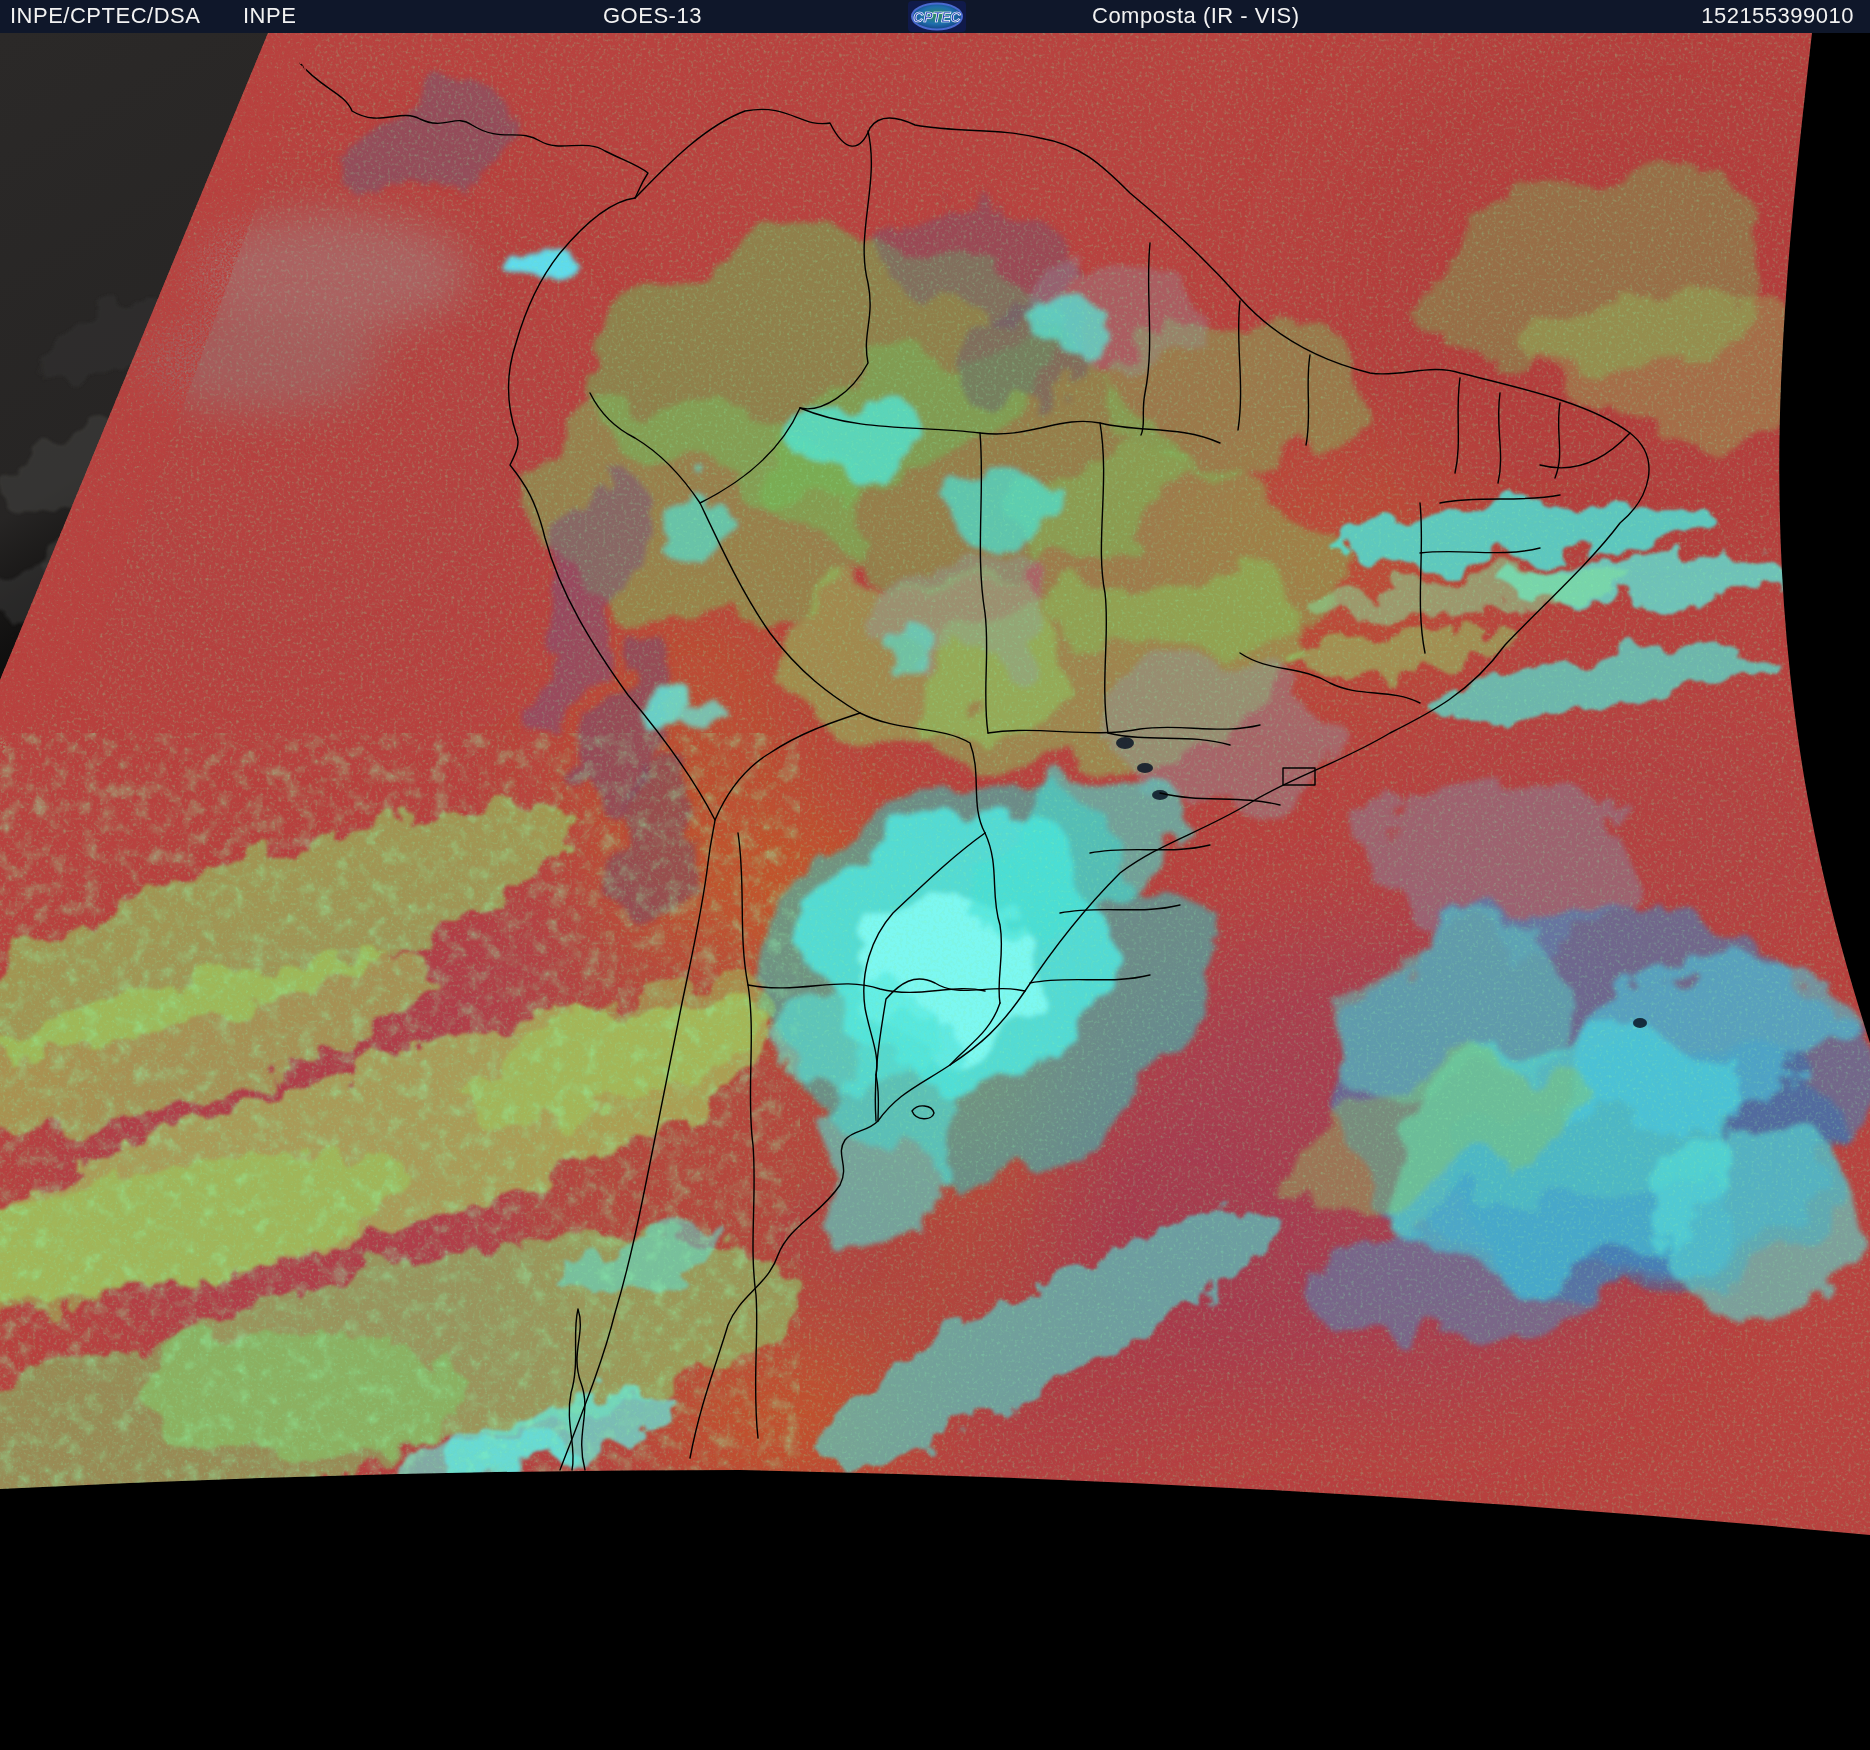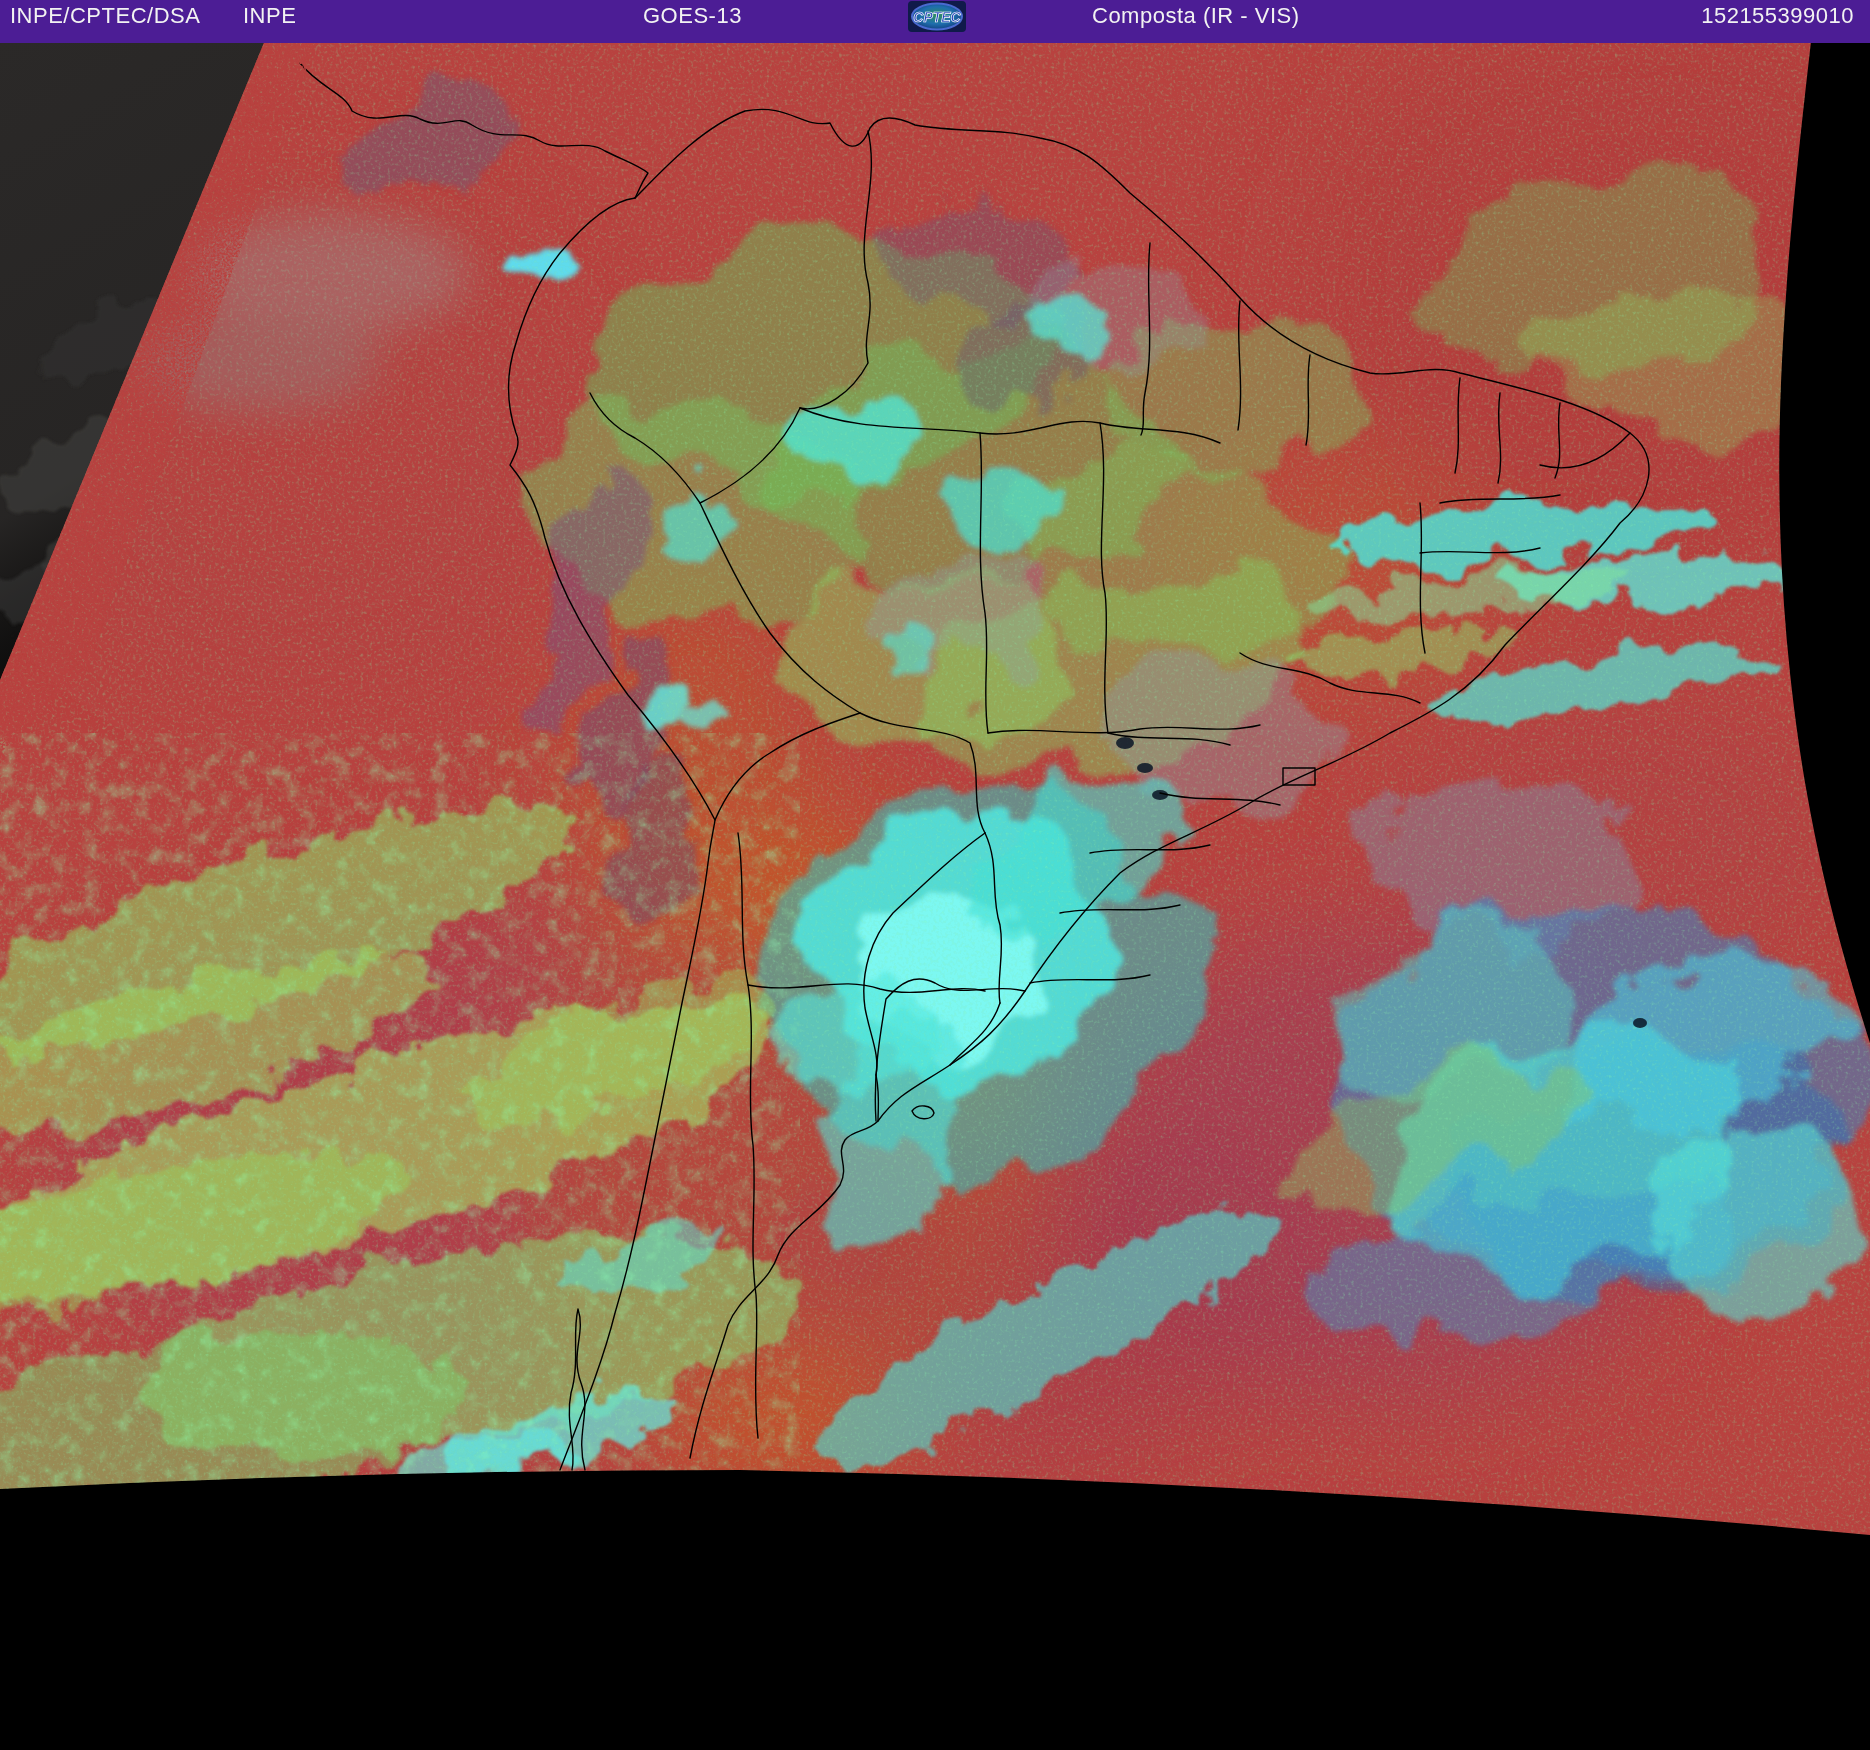--- a/index.html
+++ b/index.html
@@ -1,23 +1,23 @@
 <!DOCTYPE html>
 <html><head>
 <meta charset="utf-8">
 <style>
   html,body{margin:0;padding:0;background:#000;}
   body{width:1870px;height:1750px;overflow:hidden;position:relative;
        font-family:"Liberation Sans",sans-serif;}
-  .header{position:absolute;top:0;left:0;width:1870px;height:43px;
-          background:#4c1d95;color:#f2f2f2;font-size:22px;z-index:5;text-align:center;}
+  .header{position:absolute;top:0;left:0;width:1870px;height:33px;
+          background:#0f172a;color:#f2f2f2;font-size:22px;z-index:5;text-align:center;}
   .header span{position:absolute;top:3px;white-space:nowrap;letter-spacing:0.5px;}
   .hl-agency{left:10px;}
   .hl-noaa{left:243px;}
-  .hl-sat{left:603px;margin-left:40px;}
+  .hl-sat{left:603px;}
   .hl-product{left:1092px;}
   .hl-time{right:16px;}
   .logo{position:absolute;left:908px;top:1px;width:58px;height:31px;}
   .mapwrap{position:absolute;top:33px;left:0;width:1870px;height:1717px;}
 </style>
 </head>
 <body>
 
 <div class="header">
   <span class="hl-agency">INPE/CPTEC/DSA</span>

